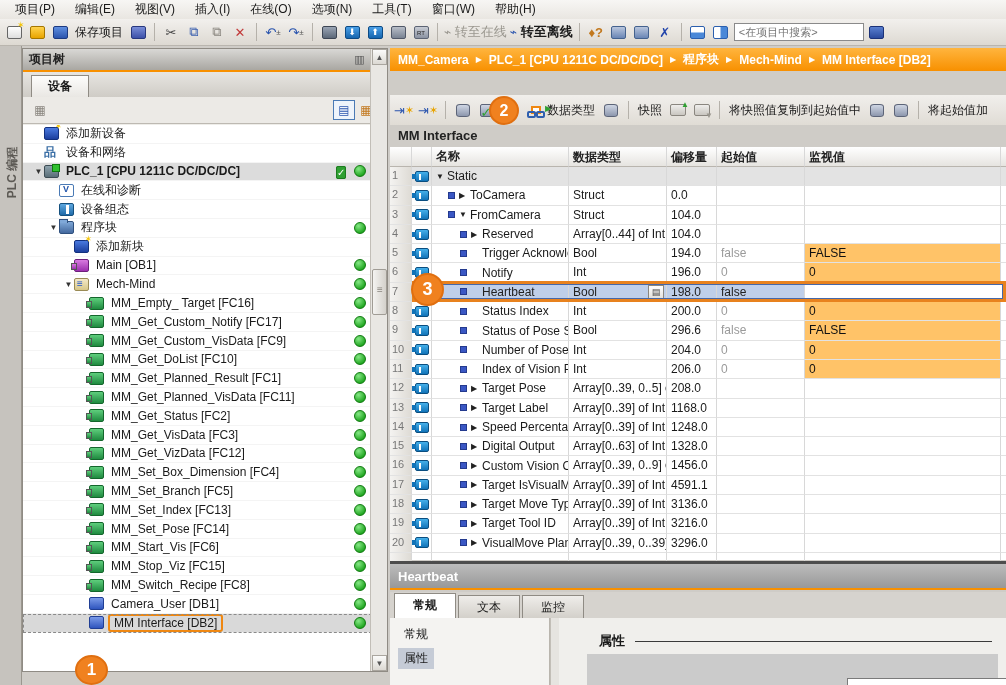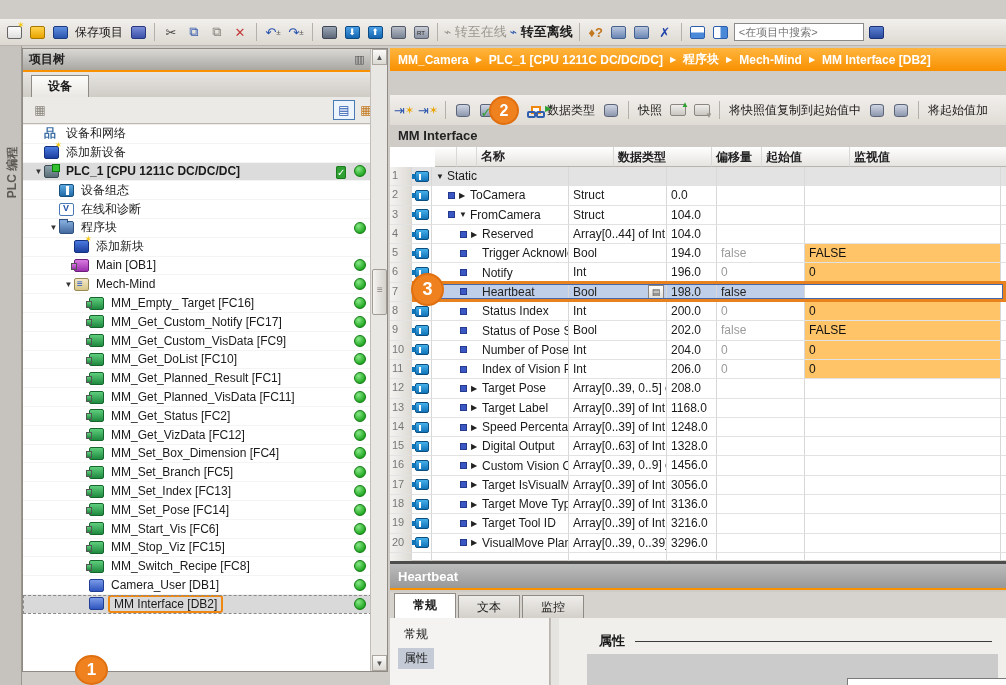--- a/index.html
+++ b/index.html
@@ -103,21 +103,21 @@
   .glasses::after { content:"▶"; position:absolute; left:9px; bottom:-3px; color:#2fa032; font-size:8px; }
   .boxed-orange { border:2px solid #ef8711; background:#fdfdfc; padding:2px 3px; }
   .cyl { width:14px; height:13px; border-radius:4px/3px; background:linear-gradient(#cfd6e4,#8d97ad); border:1px solid #5c6478; position:relative; }
   .cam { width:16px; height:12px; background:linear-gradient(#efeeec,#c9c6c0); border:1px solid #8a867f; position:relative; border-radius:2px; }
   .cam.up::after { content:"▲"; color:#2fa032; font-size:8px; position:absolute; right:-4px; top:-5px; }
   .cam.dn::after { content:"▼"; color:#9a978f; font-size:8px; position:absolute; right:-4px; bottom:-5px; }
 
   
   .db-table { position:absolute; left:390px; top:147px; right:0; height:413px; background:#fff; }
   .trow { display:flex; height:19.3px; }
-  .trow.hdr { height:20px;margin-left:45px; }
+  .trow.hdr { height:20px; }
   .tcell { border-right:1px solid #d8d8d8; border-bottom:1px solid #e2e2e2; padding:2px 4px 0;
     white-space:nowrap; overflow:hidden; flex:none; }
   .hdr .tcell { background:linear-gradient(#fff,#e6e4e0); border-bottom:1px solid #b9b5ae; font-weight:bold; color:#222; }
   .c-num { width:22px; background:linear-gradient(90deg,#f4f3f1,#dedbd5); color:#777; font-size:11px; padding-left:2px; }
   .c-icn { width:20px; display:flex; align-items:center; justify-content:center; padding:0; }
   .c-name { width:137px; display:flex; align-items:center; padding-top:0; }
   .c-type { width:98px; position:relative; }
   .c-off { width:50px; }
   .c-start { width:88px; color:#9a9a9a; }
   .c-mon { width:196px; }
@@ -166,20 +166,31 @@
   #callout2 { left:489px; top:96px; width:30px; height:29px; font-size:16px; }
   #callout3 { left:411px; top:273px; width:33px; height:33px; font-size:18px; }
 
   .plug { font-size:12px; font-weight:bold; }
 </style>
 </head>
 <body>
 
 <div class="app">
 
+  <div class="menubar" id="menubar">
+      <span class="menu-item">项目(P)</span>
+      <span class="menu-item">编辑(E)</span>
+      <span class="menu-item">视图(V)</span>
+      <span class="menu-item">插入(I)</span>
+      <span class="menu-item">在线(O)</span>
+      <span class="menu-item">选项(N)</span>
+      <span class="menu-item">工具(T)</span>
+      <span class="menu-item">窗口(W)</span>
+      <span class="menu-item">帮助(H)</span>
+    </div>
 
   <div class="toolbar">
     <span class="tbtn">
         <span class="ico-sq star" style="background:linear-gradient(#fefefe,#dedede);"></span>
       </span>
     <span class="tbtn">
         <span class="ico-sq" style="background:linear-gradient(#ffd34d,#e8a400);border-color:#a57600;"></span>
       </span>
     <span class="tbtn">
         <span class="ico-sq" style="background:linear-gradient(#5f8fe0,#2b55ae);border-color:#1c3a80;"></span>
@@ -268,48 +279,48 @@
       <span class="mini-btn" style="color:#8a867f;">▦</span>
       <span class="pt-right">
         <span class="mini-btn framed" style="color:#2b55ae;">▤</span>
         <span class="mini-btn" style="color:#c2781e;">▦<small style="color:#e07000;">↗</small></span>
       </span>
     </div>
     <div class="tree" id="tree">
         <div class="tree-row">
           <span style="width: 10px; flex: 0 0 auto;"></span>
           <span class="tr-exp"></span>
+          <span class="ti ti-add-device"></span>
+          <span class="tr-label">添加新设备</span>
+        </div>
+        <div class="tree-row">
+          <span style="width: 10px; flex: 0 0 auto;"></span>
+          <span class="tr-exp"></span>
           <span class="ti ti-network"></span>
           <span class="tr-label">设备和网络</span>
-        </div>
-        <div class="tree-row">
-          <span style="width: 10px; flex: 0 0 auto;"></span>
-          <span class="tr-exp"></span>
-          <span class="ti ti-add-device"></span>
-          <span class="tr-label">添加新设备</span>
         </div>
         <div class="tree-row shade">
           <span style="width: 10px; flex: 0 0 auto;"></span>
           <span class="tr-exp">▼</span>
           <span class="ti ti-plc"></span>
           <span class="tr-label" style="font-weight: bold;">PLC_1 [CPU 1211C DC/DC/DC]</span>
           <span class="tr-status"><span class="tr-check">✓</span></span>
           <span class="tr-circle"></span>
         </div>
         <div class="tree-row">
           <span style="width: 25px; flex: 0 0 auto;"></span>
           <span class="tr-exp"></span>
+          <span class="ti ti-online-diag"></span>
+          <span class="tr-label">在线和诊断</span>
+        </div>
+        <div class="tree-row">
+          <span style="width: 25px; flex: 0 0 auto;"></span>
+          <span class="tr-exp"></span>
           <span class="ti ti-device-config"></span>
           <span class="tr-label">设备组态</span>
-        </div>
-        <div class="tree-row">
-          <span style="width: 25px; flex: 0 0 auto;"></span>
-          <span class="tr-exp"></span>
-          <span class="ti ti-online-diag"></span>
-          <span class="tr-label">在线和诊断</span>
         </div>
         <div class="tree-row">
           <span style="width: 25px; flex: 0 0 auto;"></span>
           <span class="tr-exp">▼</span>
           <span class="ti ti-folder"></span>
           <span class="tr-label">程序块</span>
           <span class="tr-circle"></span>
         </div>
         <div class="tree-row">
           <span style="width: 40px; flex: 0 0 auto;"></span>
@@ -371,20 +382,27 @@
           <span class="tr-exp"></span>
           <span class="ti ti-fc"></span>
           <span class="tr-label">MM_Get_Planned_VisData [FC11]</span>
           <span class="tr-circle"></span>
         </div>
         <div class="tree-row">
           <span style="width: 55px; flex: 0 0 auto;"></span>
           <span class="tr-exp"></span>
           <span class="ti ti-fc"></span>
           <span class="tr-label">MM_Get_Status [FC2]</span>
+          <span class="tr-circle"></span>
+        </div>
+        <div class="tree-row">
+          <span style="width: 55px; flex: 0 0 auto;"></span>
+          <span class="tr-exp"></span>
+          <span class="ti ti-fc"></span>
+          <span class="tr-label">MM_Get_VisData [FC3]</span>
           <span class="tr-circle"></span>
         </div>
         <div class="tree-row">
           <span style="width: 55px; flex: 0 0 auto;"></span>
           <span class="tr-exp"></span>
           <span class="ti ti-fc"></span>
           <span class="tr-label">MM_Get_VizData [FC12]</span>
           <span class="tr-circle"></span>
         </div>
         <div class="tree-row">
@@ -648,21 +666,21 @@
         <span class="tcell c-icn">
           <span class="port-icon"></span>
         </span>
         <span class="tcell c-name">
           <span style="width: 24px; flex: 0 0 auto;"></span>
           <span class="sq-bullet"></span>
           <span class="exp"></span>
           <span>Status of Pose Sent</span>
         </span>
         <span class="tcell c-type">Bool</span>
-        <span class="tcell c-off">202.0</span>
+        <span class="tcell c-off">296.6</span>
         <span class="tcell c-start">false</span>
         <span class="tcell c-mon mon-orange">FALSE</span>
         <span class="tcell c-fill"></span>
       </div>
       <div class="trow">
         <span class="tcell c-num">10</span>
         <span class="tcell c-icn">
           <span class="port-icon"></span>
         </span>
         <span class="tcell c-name">
@@ -784,21 +802,21 @@
         <span class="tcell c-icn">
           <span class="port-icon"></span>
         </span>
         <span class="tcell c-name">
           <span style="width: 24px; flex: 0 0 auto;"></span>
           <span class="sq-bullet"></span>
           <span class="exp">▶</span>
           <span>Target IsVisualMove</span>
         </span>
         <span class="tcell c-type">Array[0..39] of Int</span>
-        <span class="tcell c-off">3056.0</span>
+        <span class="tcell c-off">4591.1</span>
         <span class="tcell c-start"></span>
         <span class="tcell c-mon"></span>
         <span class="tcell c-fill"></span>
       </div>
       <div class="trow">
         <span class="tcell c-num">18</span>
         <span class="tcell c-icn">
           <span class="port-icon"></span>
         </span>
         <span class="tcell c-name">

